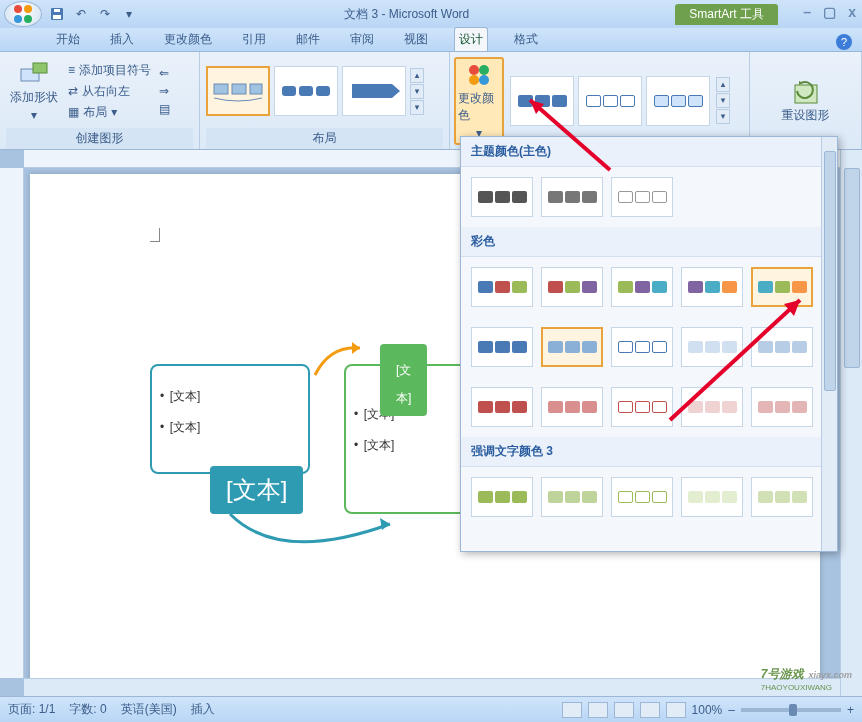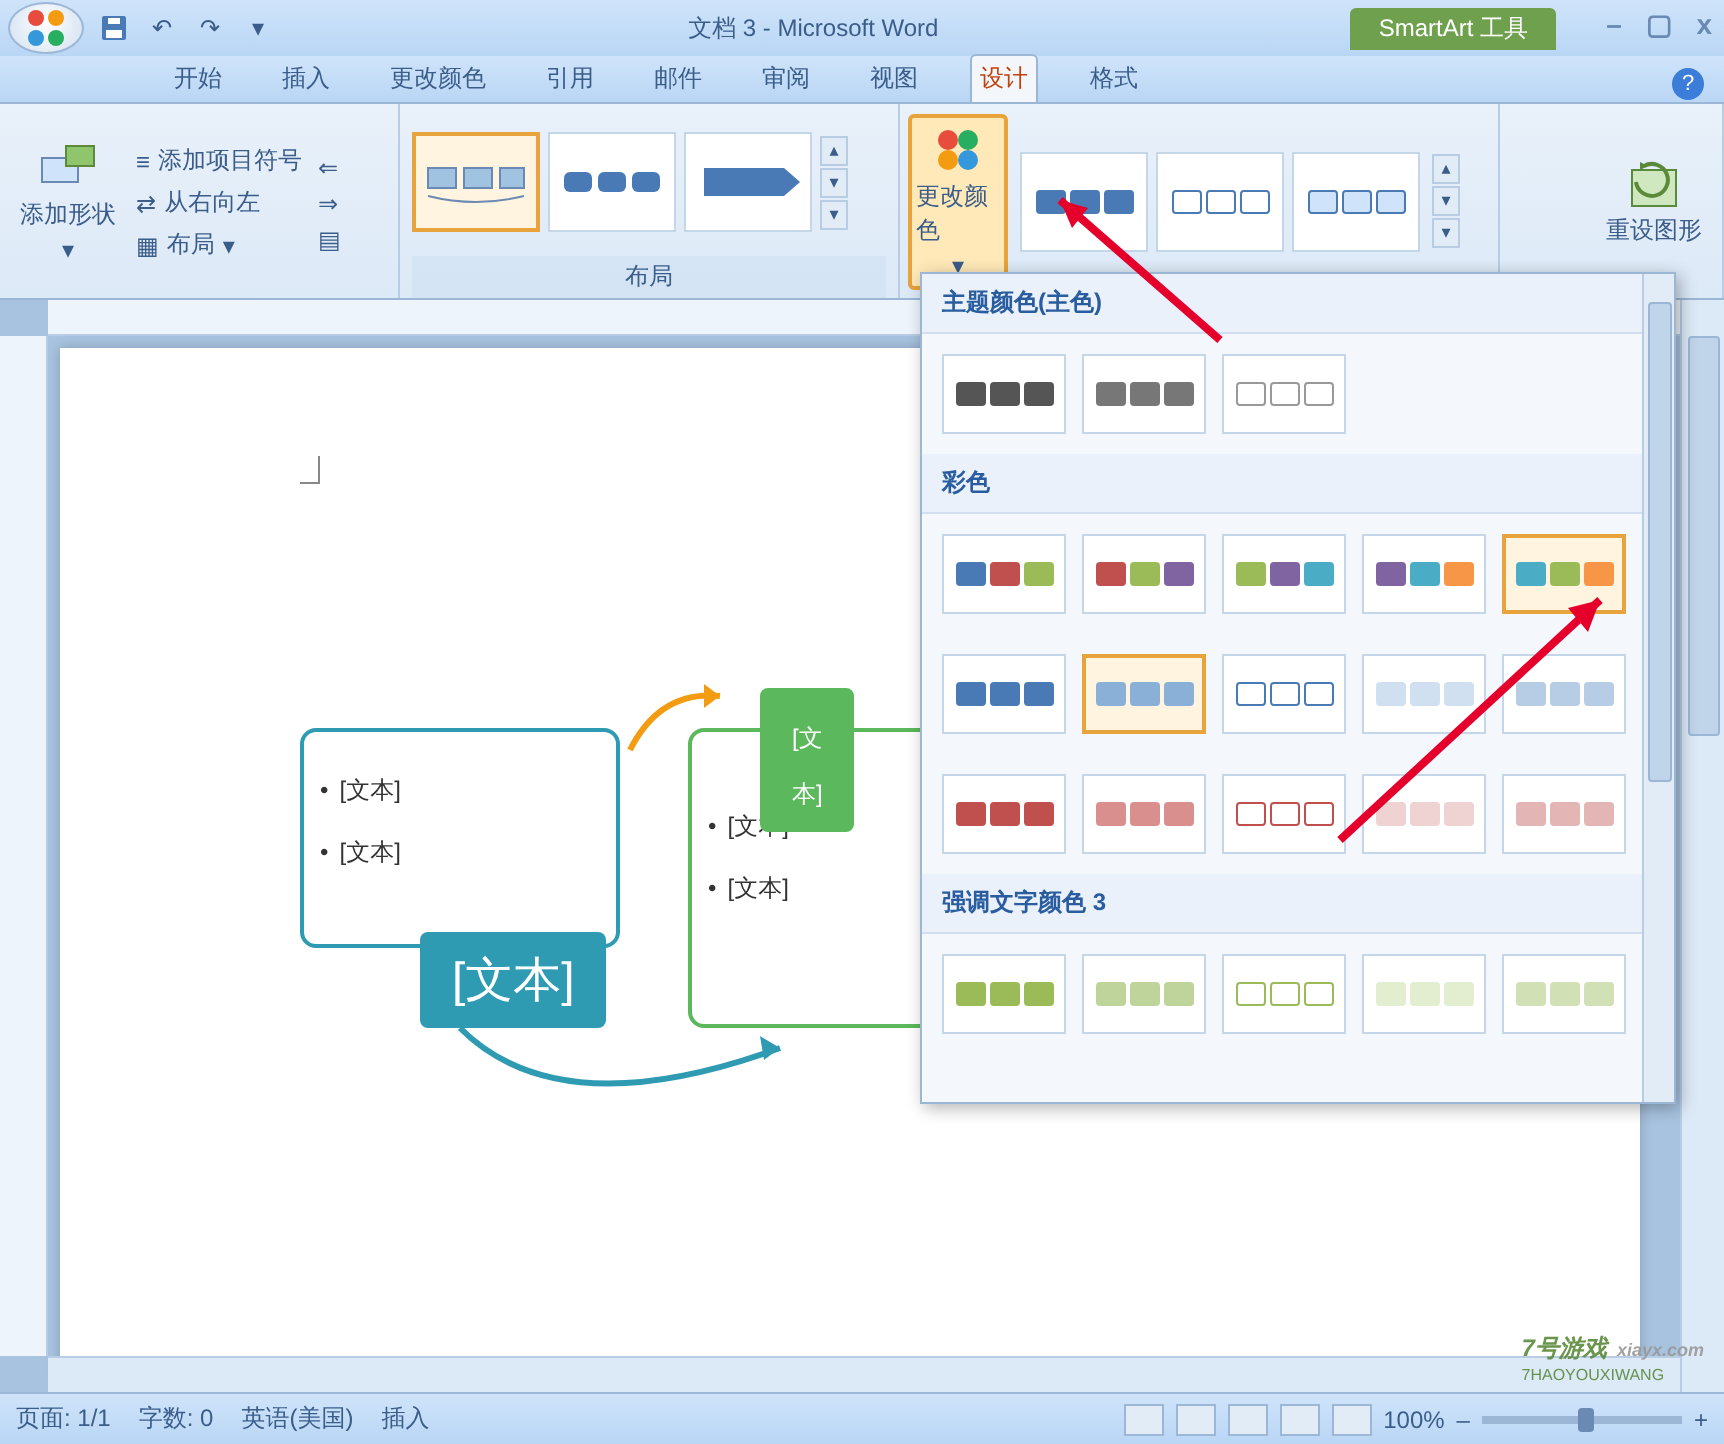--- a/index.html
+++ b/index.html
@@ -6,23 +6,23 @@
 body{width:862px;height:722px;background:#fff;overflow:hidden;position:relative}
 .title-bar{height:28px;background:linear-gradient(#cfe4fa,#b9d6f5);display:flex;align-items:center;padding:0 4px;color:#3b5d8a}
 .office-btn{width:38px;height:26px;background:radial-gradient(circle at 50% 40%,#fff,#d0e0f0);border:1px solid #9cb7d6;border-radius:50%;margin-right:6px;display:flex;align-items:center;justify-content:center}
 .office-btn svg{width:24px;height:24px}
 .qat{display:flex;gap:6px;align-items:center}
 .qat-btn{width:18px;height:18px;display:flex;align-items:center;justify-content:center;color:#3b5d8a}
 .title-text{flex:1;text-align:center;color:#3b5d8a}
 .smartart-tools{background:#6fa04e;color:#fff;padding:2px 14px;border-radius:3px 3px 0 0;margin-right:80px}
 .winbtns{position:absolute;right:6px;top:4px;display:flex;gap:12px;color:#6a8ab3}
 .winbtns span{font-size:14px;font-weight:bold;cursor:default}
-.tabs{height:24px;background:linear-gradient(#cfe4fa,#b9d6f5);display:flex;align-items:flex-end;padding-left:83px;gap:22px;color:#3b5d8a;border-bottom:1px solid #9cb7d6}
+.tabs{height:24px;background:linear-gradient(#cfe4fa,#b9d6f5);display:flex;align-items:flex-end;padding-left:52px;gap:22px;color:#3b5d8a;border-bottom:1px solid #9cb7d6}
 .tab{padding:3px 4px;cursor:default}
-.tab.active{background:#f3f7fc;border:1px solid #9cb7d6;border-bottom:none;border-radius:3px 3px 0 0;color:#c2410c}
+.tab.active{background:#f3f7fc;border:1px solid #9cb7d6;border-bottom:none;border-radius:3px 3px 0 0;color:#14532d}
 .help-icon{position:absolute;right:10px;top:34px;width:16px;height:16px;border-radius:50%;background:#3b7dd8;color:#fff;font-size:11px;text-align:center;line-height:16px}
 .ribbon{height:98px;background:linear-gradient(#e9f1fa,#dce9f7);border-bottom:1px solid #9cb7d6;display:flex}
 .group{border-right:1px solid #b8cde4;padding:2px 6px 0;display:flex;flex-direction:column;position:relative}
 .group-body{flex:1;display:flex;align-items:center;gap:4px}
 .group-label{text-align:center;color:#3b5d8a;padding:2px 0;background:rgba(200,220,240,0.4)}
 .big-btn{display:flex;flex-direction:column;align-items:center;gap:2px;padding:2px 4px;color:#3b5d8a}
 .vstack{display:flex;flex-direction:column;gap:2px}
 .small-item{display:flex;align-items:center;gap:4px;padding:1px 2px;color:#3b5d8a}
 .layout-gallery{display:flex;gap:4px;align-items:center}
 .layout-item{width:64px;height:50px;background:#fff;border:1px solid #c6d6e9;display:flex;align-items:center;justify-content:center}
@@ -142,20 +142,21 @@
             <span>布局</span>
             <span>▾</span>
           </div>
       </div>
       <div class="vstack">
         <div class="small-item">⇐</div>
         <div class="small-item">⇒</div>
         <div class="small-item">▤</div>
       </div>
     </div>
+    <div class="group-label">创建图形</div>
   </div>
 
   <div class="group" style="width:250px">
     <div class="group-body">
       <div class="layout-gallery">
         <div class="layout-item sel">
             <svg width="52" height="30">
               <rect x="2" y="8" width="14" height="10" fill="#9fc3e0" stroke="#6a8ab3"></rect>
               <rect x="20" y="8" width="14" height="10" fill="#9fc3e0" stroke="#6a8ab3"></rect>
               <rect x="38" y="8" width="12" height="10" fill="#9fc3e0" stroke="#6a8ab3"></rect>
@@ -221,21 +222,21 @@
       </div>
       <div class="spin-btns">
         <div>▴</div>
         <div>▾</div>
         <div>▾</div>
       </div>
     </div>
   </div>
 
   <div class="group" style="flex:1">
-    <div class="group-body" style="justify-content:flex-end">
+    <div class="group-body" style="justify-content:center">
       <div class="reset-btn">
         <svg width="30" height="28" viewBox="0 0 30 28">
             <rect x="4" y="6" width="22" height="18" fill="#cfe8c0" stroke="#5a8a3a"></rect>
             <path d="M10 4 A8 8 0 1 1 6 12" fill="none" stroke="#5a8a3a" stroke-width="2"></path>
             <polygon points="8,2 12,4 8,6" fill="#5a8a3a"></polygon>
           </svg>
         <span>重设图形</span>
       </div>
     </div>
   </div>

